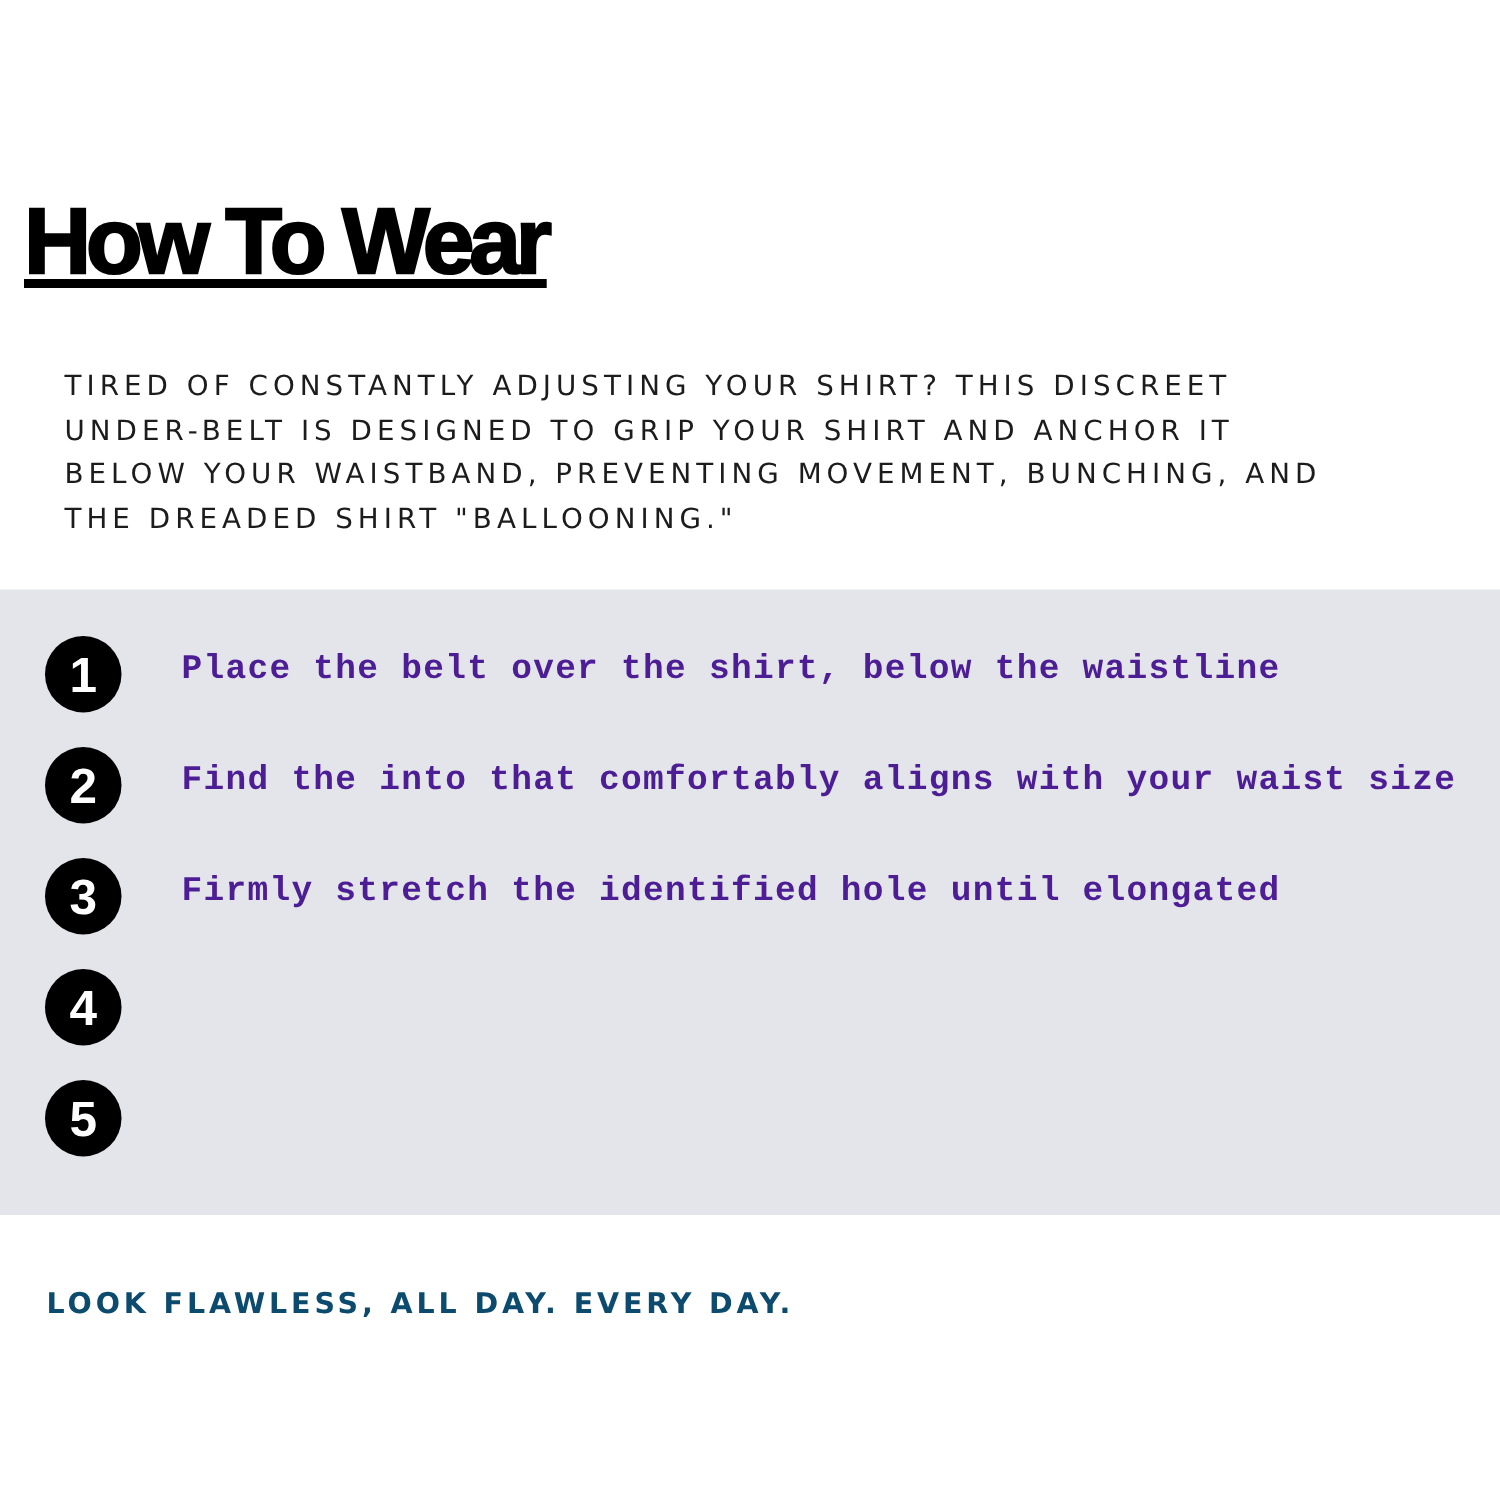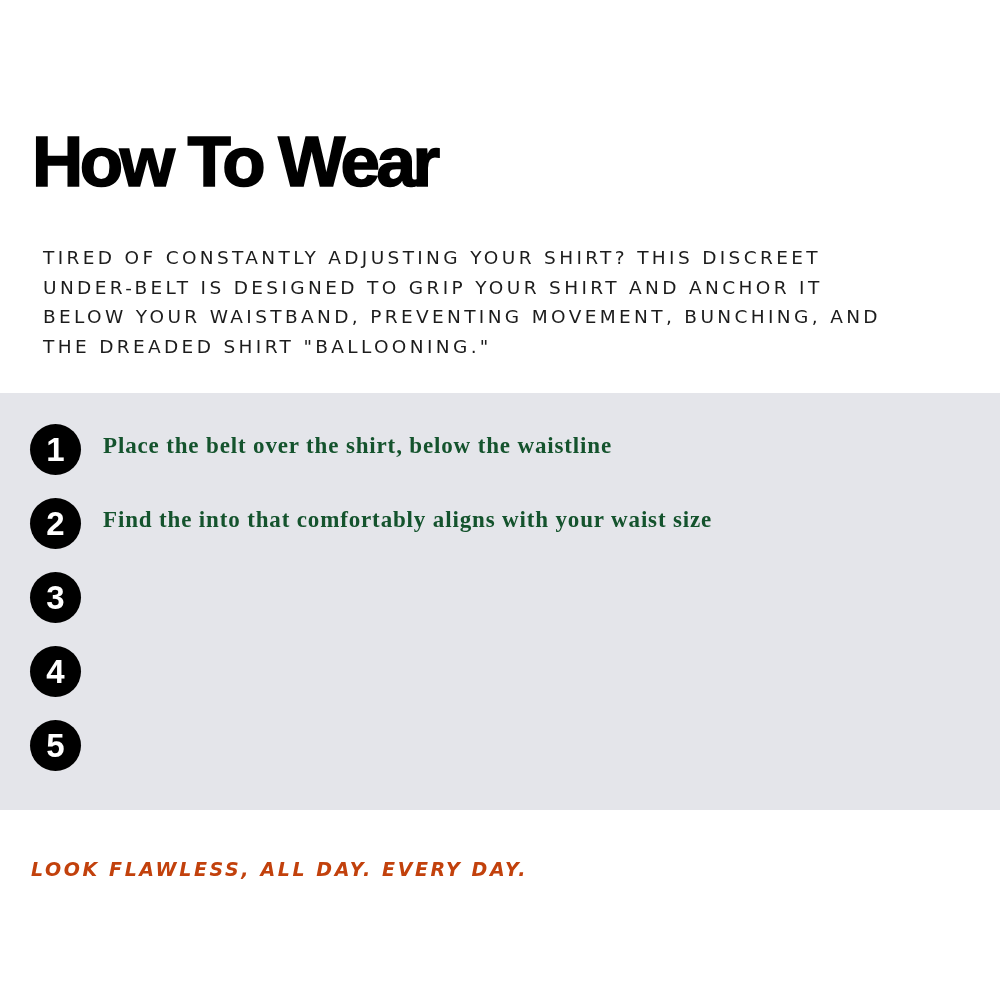--- a/index.html
+++ b/index.html
@@ -10,31 +10,32 @@
     body {
       width: 1000px;
       height: 1000px;
       position: relative;
       overflow: hidden;
       color: #0a0a0a;
       font-family: "Liberation Sans", sans-serif;
     }
     .title {
       position: absolute;
-      left: 32px;
+      left: 16px;
       top: 112px;
       margin: 0;
       font-family: "Liberation Sans", sans-serif;
       font-weight: 900;
-      font-size: 71px;
+      font-size: 62px;
       line-height: 100px;
       letter-spacing: -3.5px;
       color: #000000;
       -webkit-text-stroke: 1.6px #000;
       white-space: nowrap;
+      text-decoration: underline;
     }
     .intro {
       position: absolute;
       left: 31px;
       top: 231px;
       width: 960px;
       margin: 12px;
       font-family: "DejaVu Sans", sans-serif;
       font-weight: 400;
       font-size: 18.5px;
@@ -68,41 +69,40 @@
       display: flex;
       align-items: center;
       justify-content: center;
       font-family: "Liberation Sans", sans-serif;
       font-weight: 700;
       font-size: 33px;
       line-height: 1;
       flex: 0 0 51px;
     }
     .step-text {
-      margin-left: 22px;
-      font-family: Liberation Serif, serif;
+      margin-left: 40px;
+      font-family: Liberation Mono, monospace;
       font-weight: 700;
       font-size: 23px;
       letter-spacing: 0.85px;
-      color: #14532d;
+      color: #4c1d95;
       white-space: nowrap;
       margin-top: -6px;
     }
     .tagline {
       position: absolute;
       left: 31px;
       top: 858px;
       margin: 0;
       font-family: "DejaVu Sans", sans-serif;
       font-weight: 700;
       font-size: 19px;
       letter-spacing: 2.6px;
-      color: #c2410c;
+      color: #0c4a6e;
       white-space: nowrap;
-      font-style: italic;
     }
   </style>
 </head>
 <body>
 
 <h1 class="title">How To Wear</h1>
 
 <p class="intro">
   <span>TIRED OF CONSTANTLY ADJUSTING YOUR SHIRT? THIS DISCREET</span>
   <span>UNDER-BELT IS DESIGNED TO GRIP YOUR SHIRT AND ANCHOR IT</span>
@@ -115,20 +115,21 @@
 <div class="step" style="top:423px">
   <div class="step-num">1</div>
   <div class="step-text">Place the belt over the shirt, below the waistline</div>
 </div>
 <div class="step" style="top:497px">
   <div class="step-num">2</div>
   <div class="step-text">Find the into that comfortably aligns with your waist size</div>
 </div>
 <div class="step" style="top:571px">
   <div class="step-num">3</div>
+  <div class="step-text">Firmly stretch the identified hole until elongated</div>
 </div>
 <div class="step" style="top:645px">
   <div class="step-num">4</div>
 </div>
 <div class="step" style="top:719px">
   <div class="step-num">5</div>
 </div>
 
 <p class="tagline">LOOK FLAWLESS, ALL DAY. EVERY DAY.</p>
 

